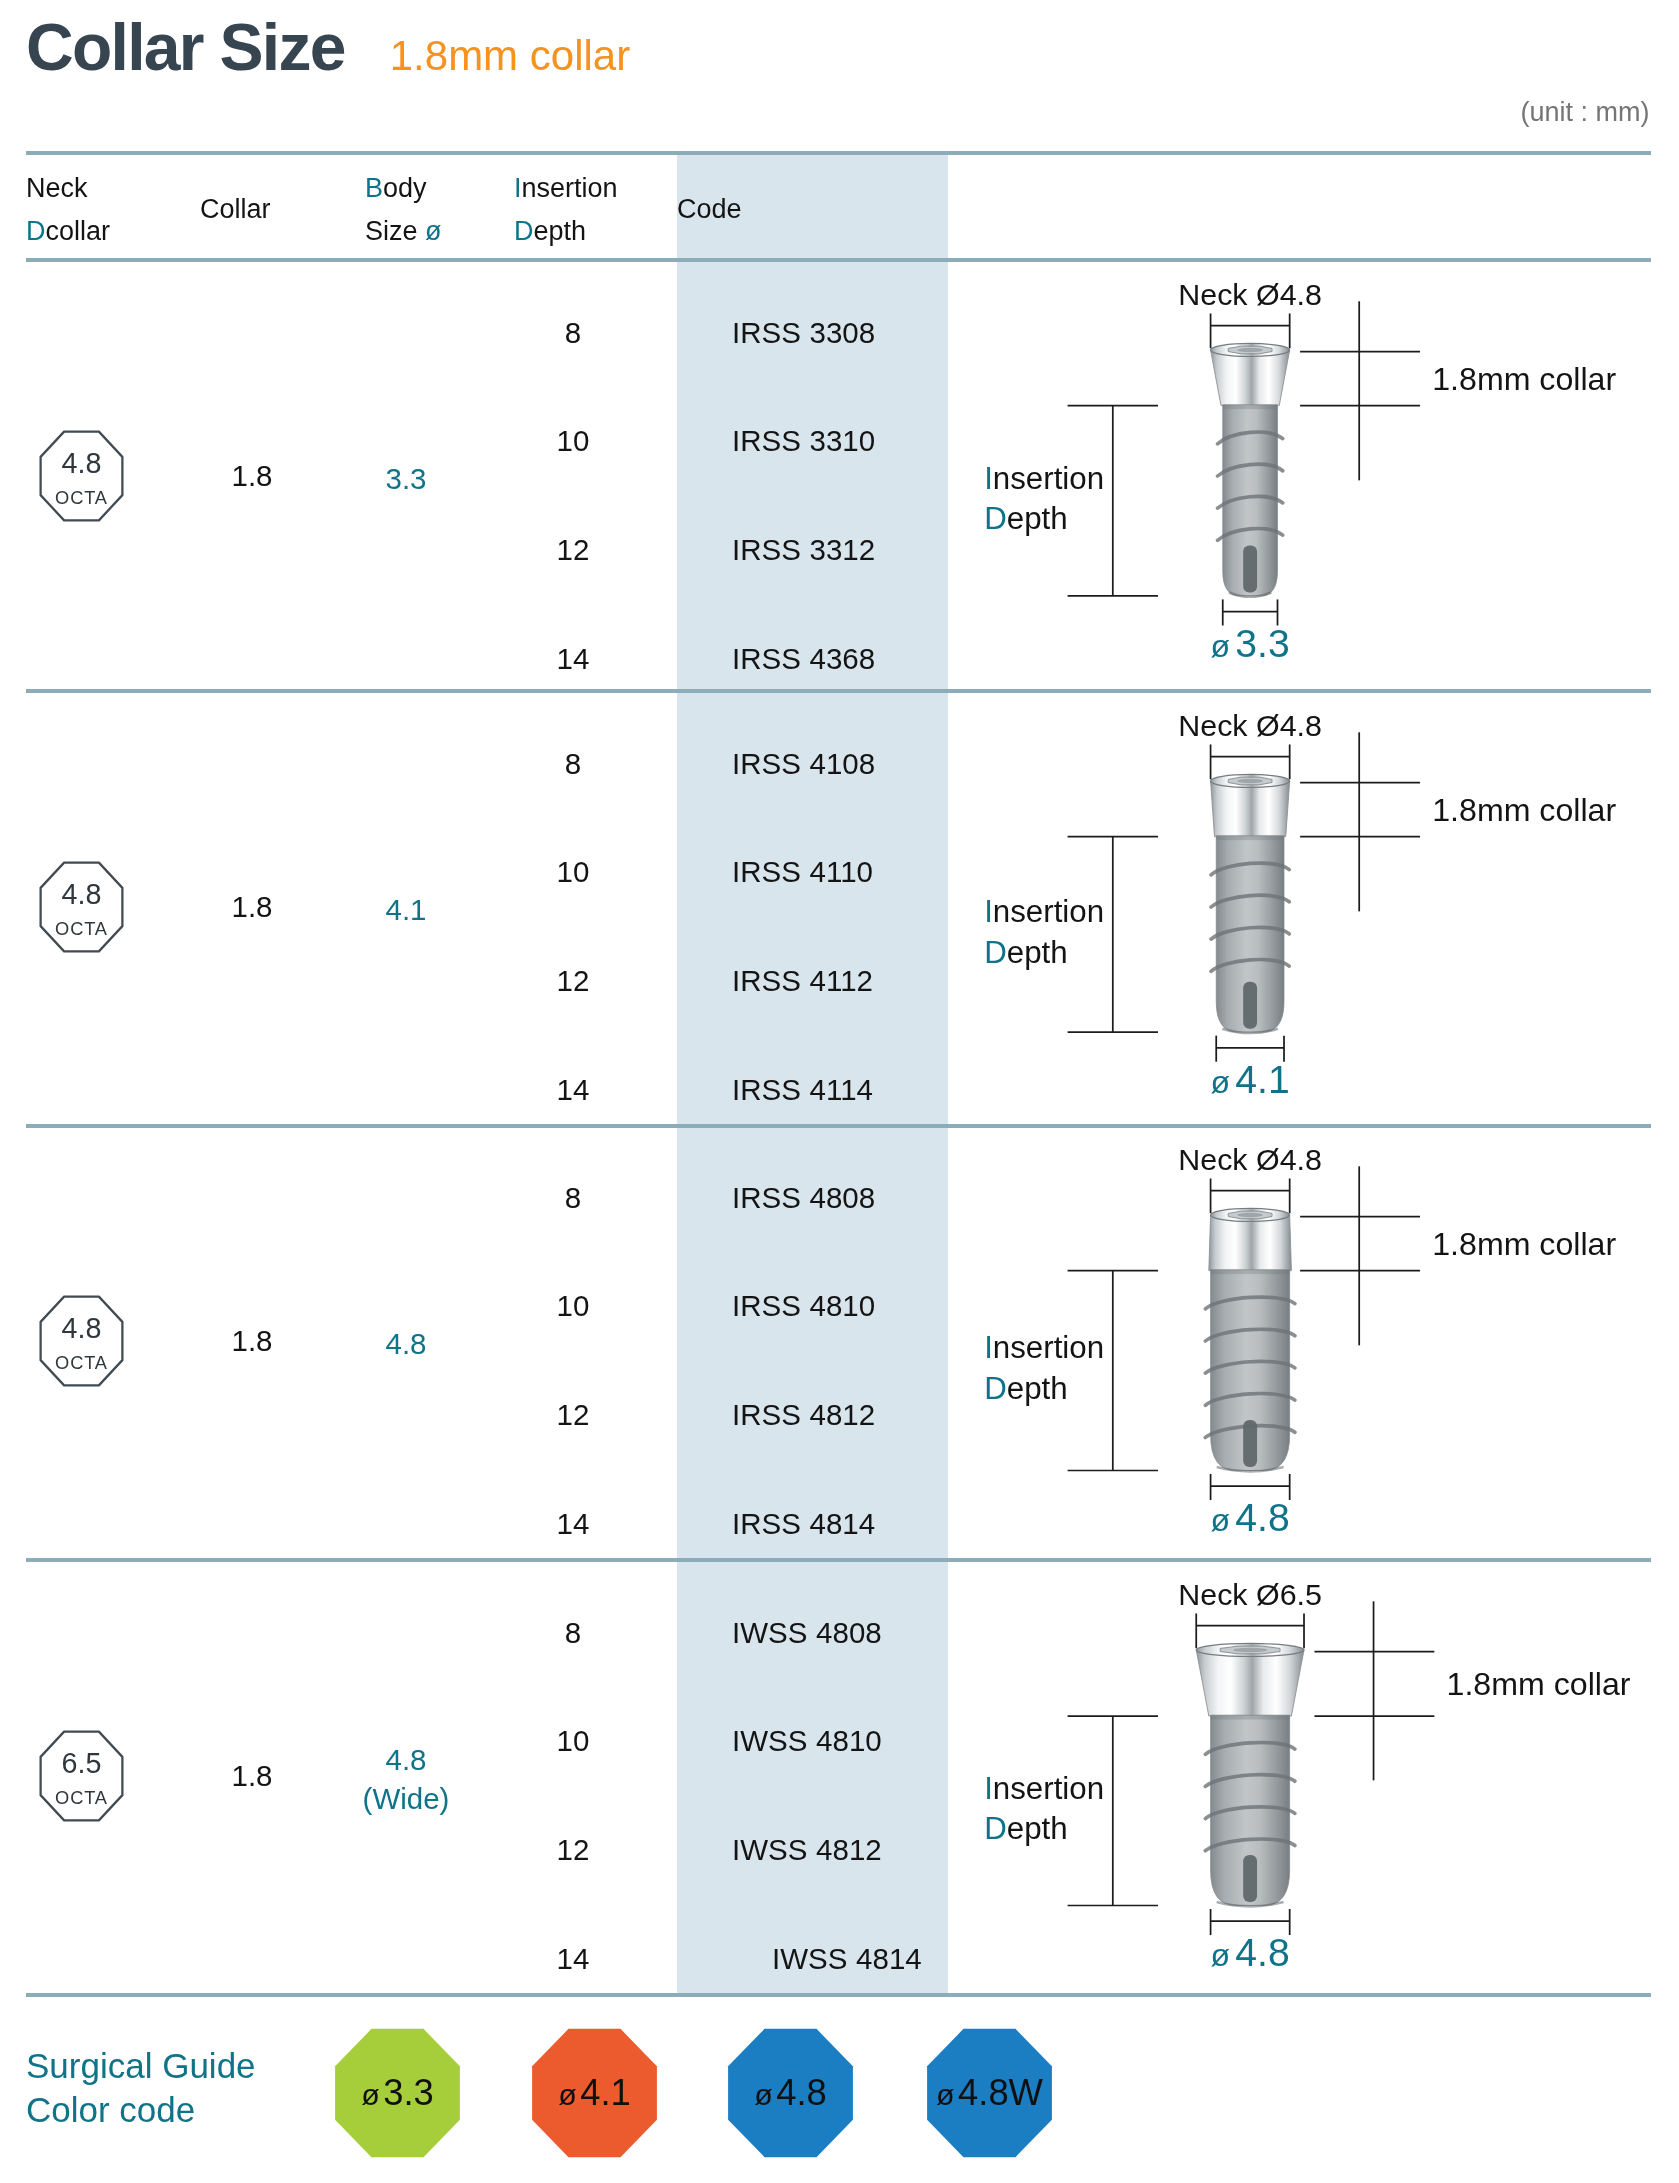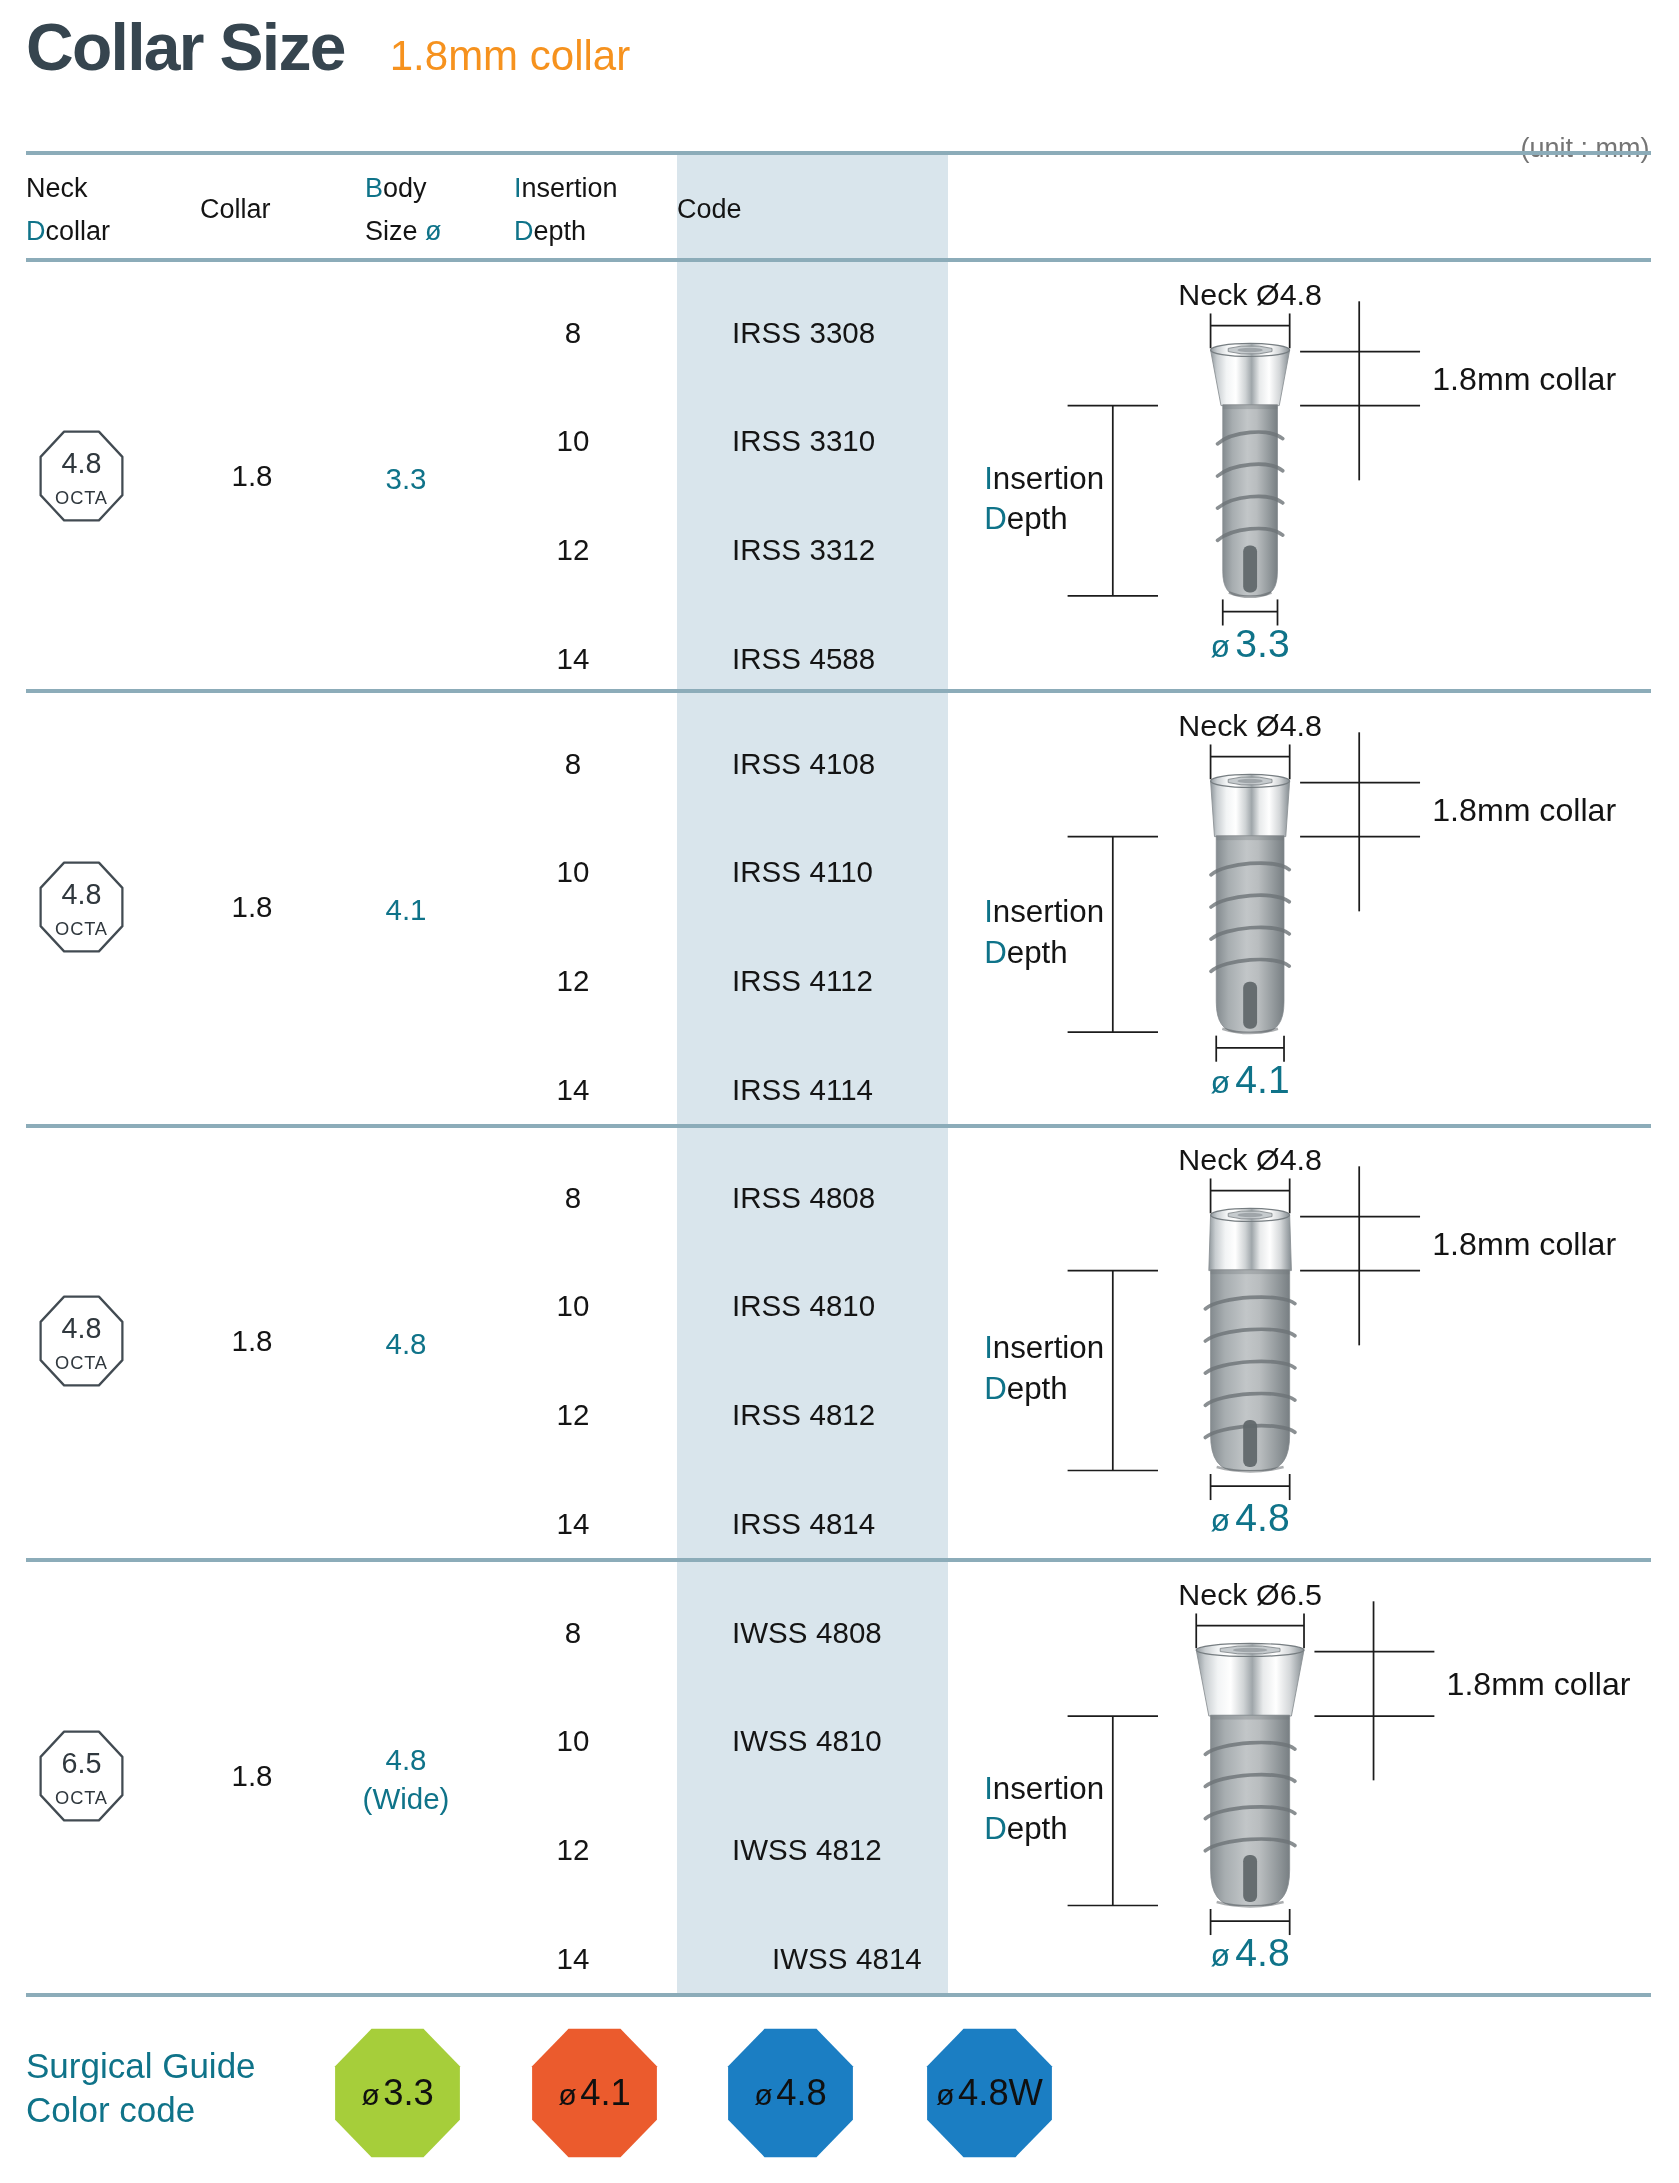--- a/index.html
+++ b/index.html
@@ -15,21 +15,21 @@
   body{
     width:1679px;height:2184px;position:relative;overflow:hidden;
     font-family:"Liberation Sans", sans-serif;color:var(--ink);
   }
   .abs{position:absolute;}
   .accent{color:var(--teal);}
   
   .title-row{position:absolute;left:26px;top:8.7px;display:flex;align-items:baseline;gap:45px;}
   .title{font-size:66px;font-weight:700;color:var(--title);letter-spacing:-1.7px;}
   .subtitle{font-size:42px;font-weight:400;color:var(--orange);}
-  .unit-note{position:absolute;right:29.5px;top:97px;font-size:27px;color:var(--gray);margin-top:36px;}
+  .unit-note{position:absolute;right:29.5px;top:97px;font-size:27px;color:var(--gray);}
   
   .code-band{position:absolute;left:677px;top:153px;width:271px;height:1843px;background:var(--band);}
   .rule{position:absolute;left:26px;width:1625px;height:4.3px;background:var(--rule);}
   
   .hcell{position:absolute;font-size:27px;line-height:43px;color:#141414;}
   .hcell.center{text-align:left;}
   
   .row{position:absolute;left:0;width:1679px;height:435px;}
   .cell{position:absolute;font-size:29.5px;color:#141414;}
   .center{text-align:center;}
@@ -90,21 +90,21 @@
       <div class="cell center body-size" style="left:341px;width:130px;top:199px">
         <div>3.3</div>
       </div>
       <div class="cell center" style="left:521px;width:104px;top:56px">8</div>
       <div class="cell code-line" style="left:732px;top:56px"><span>IRSS</span><span class="code-num">3308</span></div>
       <div class="cell center" style="left:521px;width:104px;top:164px">10</div>
       <div class="cell code-line" style="left:732px;top:164px"><span>IRSS</span><span class="code-num">3310</span></div>
       <div class="cell center" style="left:521px;width:104px;top:273px">12</div>
       <div class="cell code-line" style="left:732px;top:273px"><span>IRSS</span><span class="code-num">3312</span></div>
       <div class="cell center" style="left:521px;width:104px;top:382px">14</div>
-      <div class="cell code-line" style="left:732px;top:382px"><span>IRSS</span><span class="code-num">4588</span></div>
+      <div class="cell code-line" style="left:732px;top:382px"><span>IRSS</span><span class="code-num">4368</span></div>
       <svg class="abs" style="left:972px;top:10.4px" width="704" height="412" viewBox="0 0 810 474">
         <defs>
           <linearGradient id="gc0" x1="0" y1="0" x2="1" y2="0">
             <stop offset="0" stop-color="#8e969b"></stop>
             <stop offset="0.08" stop-color="#c8cdd0"></stop>
             <stop offset="0.2" stop-color="#f2f4f5"></stop>
             <stop offset="0.32" stop-color="#ffffff"></stop>
             <stop offset="0.44" stop-color="#cfd3d5"></stop>
             <stop offset="0.52" stop-color="#9fa6aa"></stop>
             <stop offset="0.62" stop-color="#e8eaeb"></stop>

